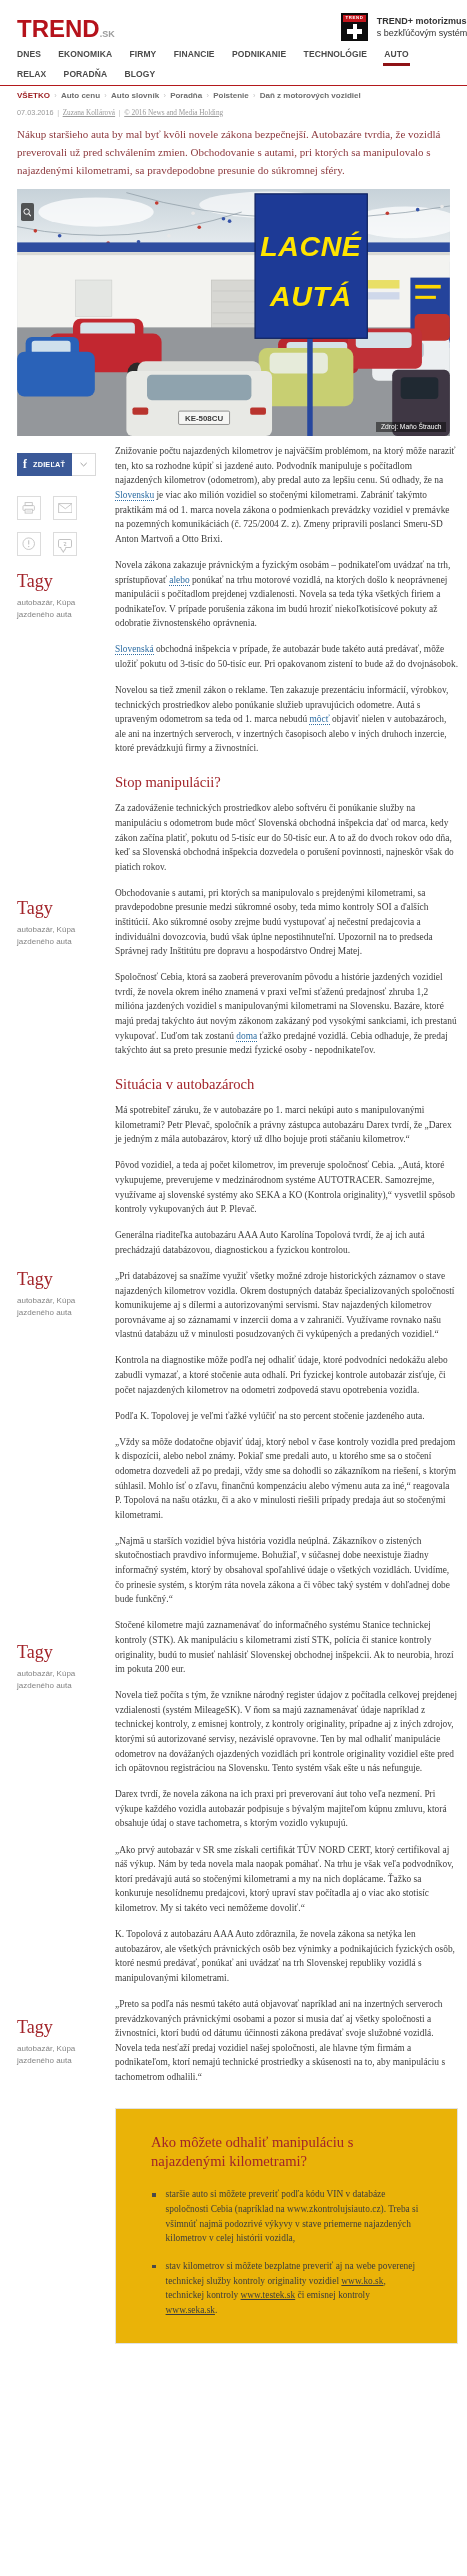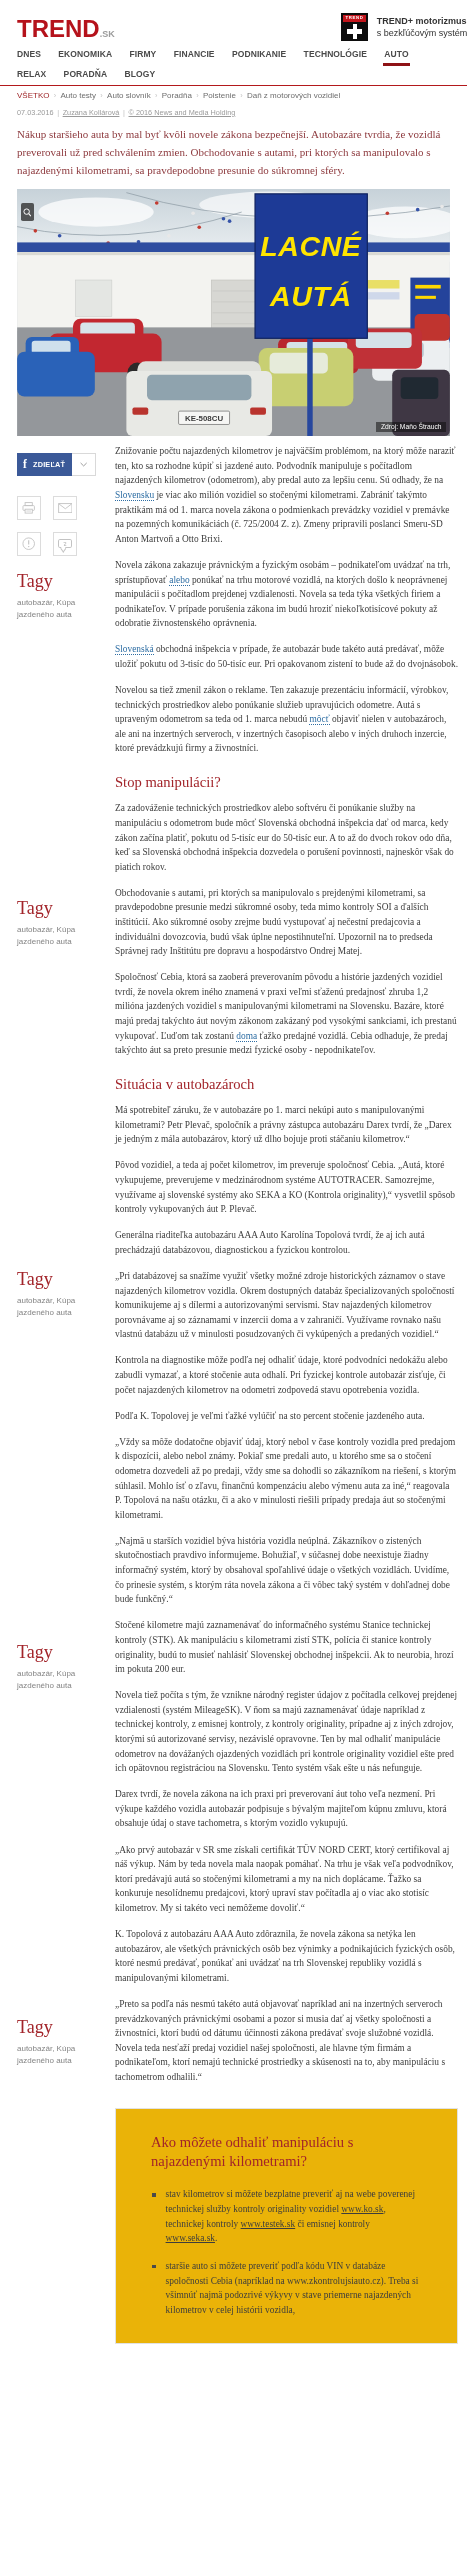--- a/index.html
+++ b/index.html
@@ -18,28 +18,28 @@
   .promo-logo .plogo-plus-v { position:absolute; left:11.5px; top:10.3px; width:4.3px; height:15px; background:#fff; }
   .promo-logo .plogo-plus-h { position:absolute; left:6px; top:16px; width:15px; height:4.3px; background:#fff; }
   .promo-text { display:inline-block; vertical-align:middle; margin-left:6px; font-size:9px; color:#333; line-height:12.8px; }
   .promo-text b { font-weight:bold; }
 
   .nav-row { padding:0 17px; border-bottom:1.2px solid #b3191c; }
   .nav-item { position:relative; display:inline-block; padding:4.9px 0 5.5px 0; margin-right:14.6px; font-size:8.5px; font-weight:bold; color:#4a4a4a; text-decoration:none; letter-spacing:0.1px; cursor:pointer; }
   .nav-item.active::after { content:""; position:absolute; left:-1.2px; right:-1.2px; bottom:-1.2px; height:2.4px; background:#8e1215; }
 
   .crumb-row { padding:5.5px 17px 0 17px; font-size:8px; }
-  .crumb { color:#6e6e6e; text-decoration:none; cursor:pointer; }
+  .crumb { color:#6e6e6e; text-decoration:none; cursor:pointer;font-weight:bold; }
   .crumb.first { color:#9b1c1f; }
   .crumb-sep { color:#c3c3c3; margin:0 4.3px; font-size:7.3px; }
 
   
   .a-title { margin:9.7px 17px 0 17px; font-family:"Liberation Serif", serif; font-weight:normal; font-size:20px; line-height:26px; color:#1d1d1d; }
   .a-byline { margin:7.3px 17px 0 17px; font-size:7.3px; color:#9a9a9a; }
-  .a-byline a { color:#9a9a9a; text-decoration:underline; cursor:pointer; }
+  .a-byline a { color:#9a9a9a; text-decoration:underline; cursor:pointer;font-family:Liberation Serif, serif; }
   .a-byline .sep { margin:0 3.6px; color:#c0c0c0; }
   .a-lead { margin:8.5px 17px 0 17px; font-family:"Liberation Serif", serif; font-size:11px; line-height:18px; color:#8e3b3f; }
 
   
   .hero { position:relative; margin:9.7px 17px 0 17px; width:433px; height:247px; overflow:hidden; background:#cfd6da; }
   .hero svg { display:block; }
   .zoom-btn { position:absolute; left:3.6px; top:14.6px; width:13.4px; height:18px; background:rgba(45,45,45,.78); border-radius:1.8px; cursor:pointer; }
   .zoom-btn svg { margin:4.3px 0 0 2.4px; }
   .hero-credit { position:absolute; right:3.6px; bottom:3.6px; background:rgba(15,15,15,.55); color:#fff; font-size:6.7px; padding:1.8px 4.9px; }
 
@@ -106,21 +106,21 @@
       <a class="nav-item">FINANCIE</a>
       <a class="nav-item">PODNIKANIE</a>
       <a class="nav-item">TECHNOLÓGIE</a>
       <a class="nav-item active">AUTO</a>
       <a class="nav-item">RELAX</a>
       <a class="nav-item">PORADŇA</a>
       <a class="nav-item">BLOGY</a>
     </nav>
 
     <div class="crumb-row">
-      <a class="crumb first">VŠETKO</a><span class="crumb-sep">›</span><a class="crumb">Auto testy</a><span class="crumb-sep">›</span><a class="crumb">Auto slovník</a><span class="crumb-sep">›</span><a class="crumb">Poradňa</a><span class="crumb-sep">›</span><a class="crumb">Poistenie</a><span class="crumb-sep">›</span><a class="crumb">Daň z motorových vozidiel</a>
+      <a class="crumb first">VŠETKO</a><span class="crumb-sep">›</span><a class="crumb">Auto cenu</a><span class="crumb-sep">›</span><a class="crumb">Auto slovník</a><span class="crumb-sep">›</span><a class="crumb">Poradňa</a><span class="crumb-sep">›</span><a class="crumb">Poistenie</a><span class="crumb-sep">›</span><a class="crumb">Daň z motorových vozidiel</a>
     </div>
   </header>
 
   <article>
 
     <div class="a-byline">
       <span>07.03.2016</span><span class="sep">|</span><a>Zuzana Kollárová</a><span class="sep">|</span><a>© 2016 News and Media Holding</a>
     </div>
 
     <p class="a-lead">Nákup staršieho auta by mal byť kvôli novele zákona bezpečnejší. Autobazáre tvrdia, že vozidlá preverovali už pred schválením zmien. Obchodovanie s autami, pri ktorých sa manipulovalo s najazdenými kilometrami, sa pravdepodobne presunie do súkromnej sféry.</p>
@@ -309,22 +309,22 @@
         <p class="para">Stočené kilometre majú zaznamenávať do informačného systému Stanice technickej kontroly (STK). Ak manipuláciu s kilometrami zistí STK, polícia či stanice kontroly originality, budú to musieť nahlásiť Slovenskej obchodnej inšpekcii. Ak to neurobia, hrozí im pokuta 200 eur.</p>
         <p class="para">Novela tiež počíta s tým, že vznikne národný register údajov z počítadla celkovej prejdenej vzdialenosti (systém MileageSK). V ňom sa majú zaznamenávať údaje napríklad z technickej kontroly, z emisnej kontroly, z kontroly originality, prípadne aj z iných zdrojov, ktorými sú autorizované servisy, nezávislé opravovne. Ten by mal odhaliť manipulácie odometrov na dovážaných ojazdených vozidlách pri kontrole originality vozidiel ešte pred ich opätovnou registráciou na Slovensku. Tento systém však ešte u nás nefunguje.</p>
         <p class="para">Darex tvrdí, že novela zákona na ich praxi pri preverovaní áut toho veľa nezmení. Pri výkupe každého vozidla autobazár podpisuje s bývalým majiteľom kúpnu zmluvu, ktorá obsahuje údaj o stave tachometra, s ktorým vozidlo vykupujú.</p>
         <p class="para">„Ako prvý autobazár v SR sme získali certifikát TÜV NORD CERT, ktorý certifikoval aj náš výkup. Nám by teda novela mala naopak pomáhať. Na trhu je však veľa podvodníkov, ktorí predávajú autá so stočenými kilometrami a my na nich doplácame. Ťažko sa konkuruje nesolídnemu predajcovi, ktorý upraví stav počítadla aj o viac ako stotisíc kilometrov. My si takéto veci nemôžeme dovoliť.“</p>
         <p class="para">K. Topolová z autobazáru AAA Auto zdôraznila, že novela zákona sa netýka len autobazárov, ale všetkých právnických osôb bez výnimky a podnikajúcich fyzických osôb, ktoré nesmú predávať, ponúkať ani uvádzať na trh Slovenskej republiky vozidlá s manipulovanými kilometrami.</p>
         <p class="para">„Preto sa podľa nás nesmú takéto autá objavovať napríklad ani na inzertných serveroch prevádzkovaných právnickými osobami a pozor si musia dať aj všetky spoločnosti a živnostníci, ktorí budú od dátumu účinnosti zákona predávať svoje služobné vozidlá. Novela teda nesťaží predaj vozidiel našej spoločnosti, ale hlavne tým firmám a podnikateľom, ktorí nemajú technické prostriedky a skúsenosti na to, aby manipuláciu s tachometrom odhalili.“</p>
 
         <div class="infobox">
           <h3 class="infobox-title">Ako môžete odhaliť manipuláciu s najazdenými kilometrami?</h3>
           <ul>
+            <li><span class="sq-bullet"></span><span>staršie auto si môžete preveriť podľa kódu VIN v databáze spoločnosti Cebia (napríklad na www.zkontrolujsiauto.cz). Treba si všimnúť najmä podozrivé výkyvy v stave priemerne najazdených kilometrov v celej histórii vozidla,</span></li>
             <li><span class="sq-bullet"></span><span>stav kilometrov si môžete bezplatne preveriť aj na webe poverenej technickej služby kontroly originality vozidiel </span><a class="ulink">www.ko.sk</a><span>, technickej kontroly </span><a class="ulink">www.testek.sk</a><span> či emisnej kontroly </span><a class="ulink">www.seka.sk</a><span>.</span></li>
-            <li><span class="sq-bullet"></span><span>staršie auto si môžete preveriť podľa kódu VIN v databáze spoločnosti Cebia (napríklad na www.zkontrolujsiauto.cz). Treba si všimnúť najmä podozrivé výkyvy v stave priemerne najazdených kilometrov v celej histórii vozidla,</span></li>
           </ul>
         </div>
       </div>
 
     </div>
   </article>
 </div>
 
 
 </body></html>

